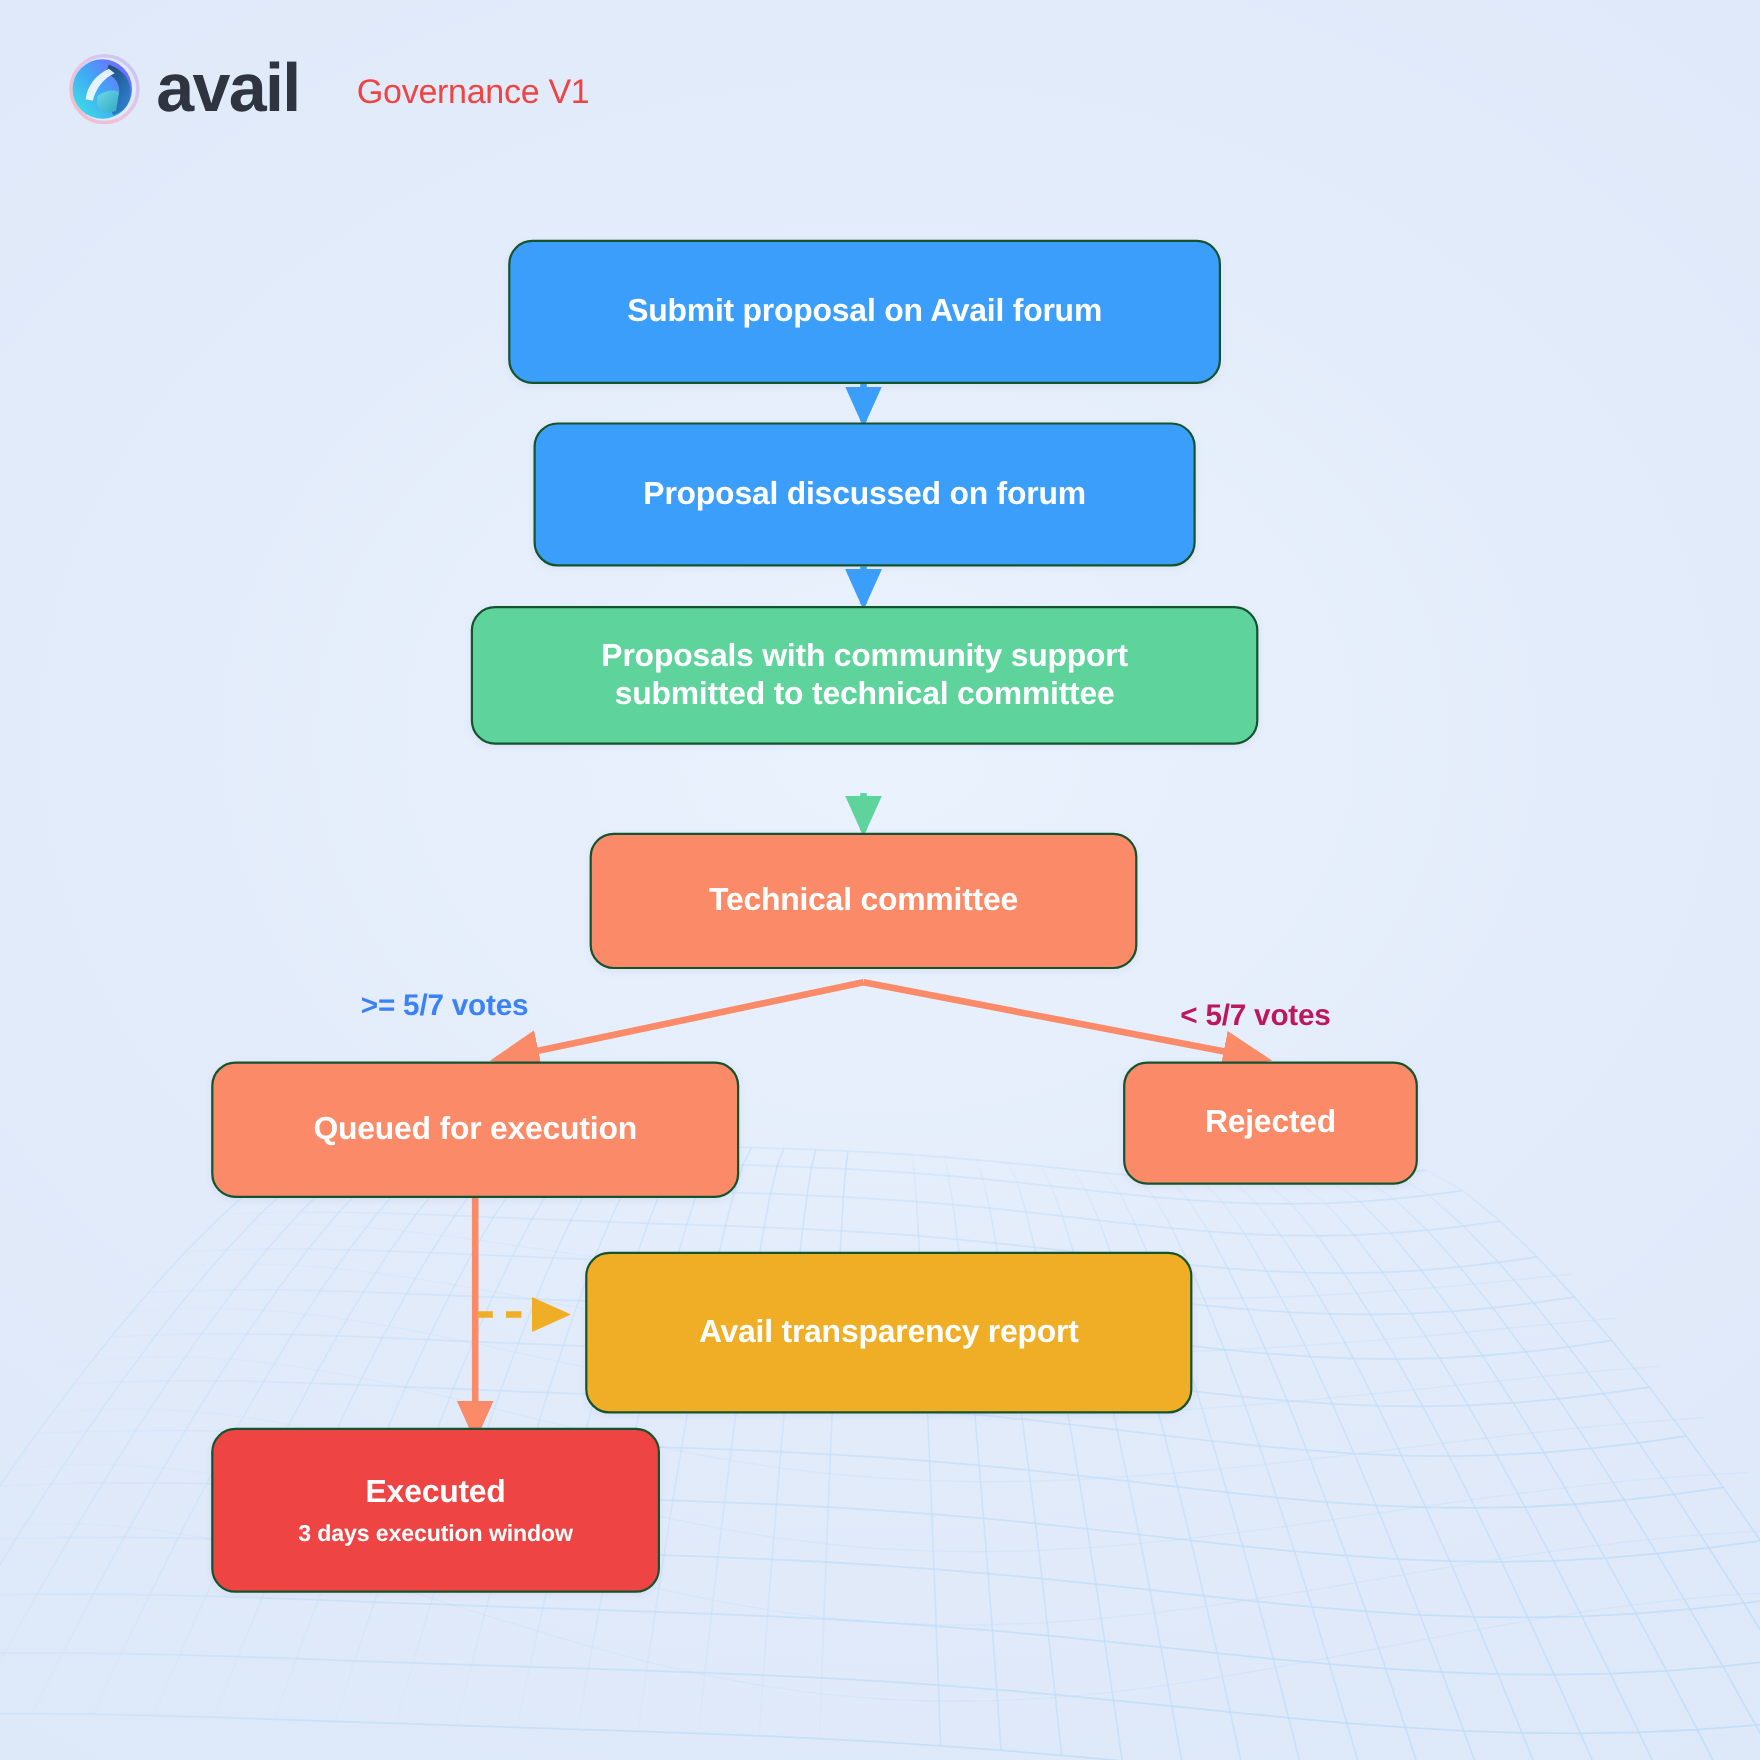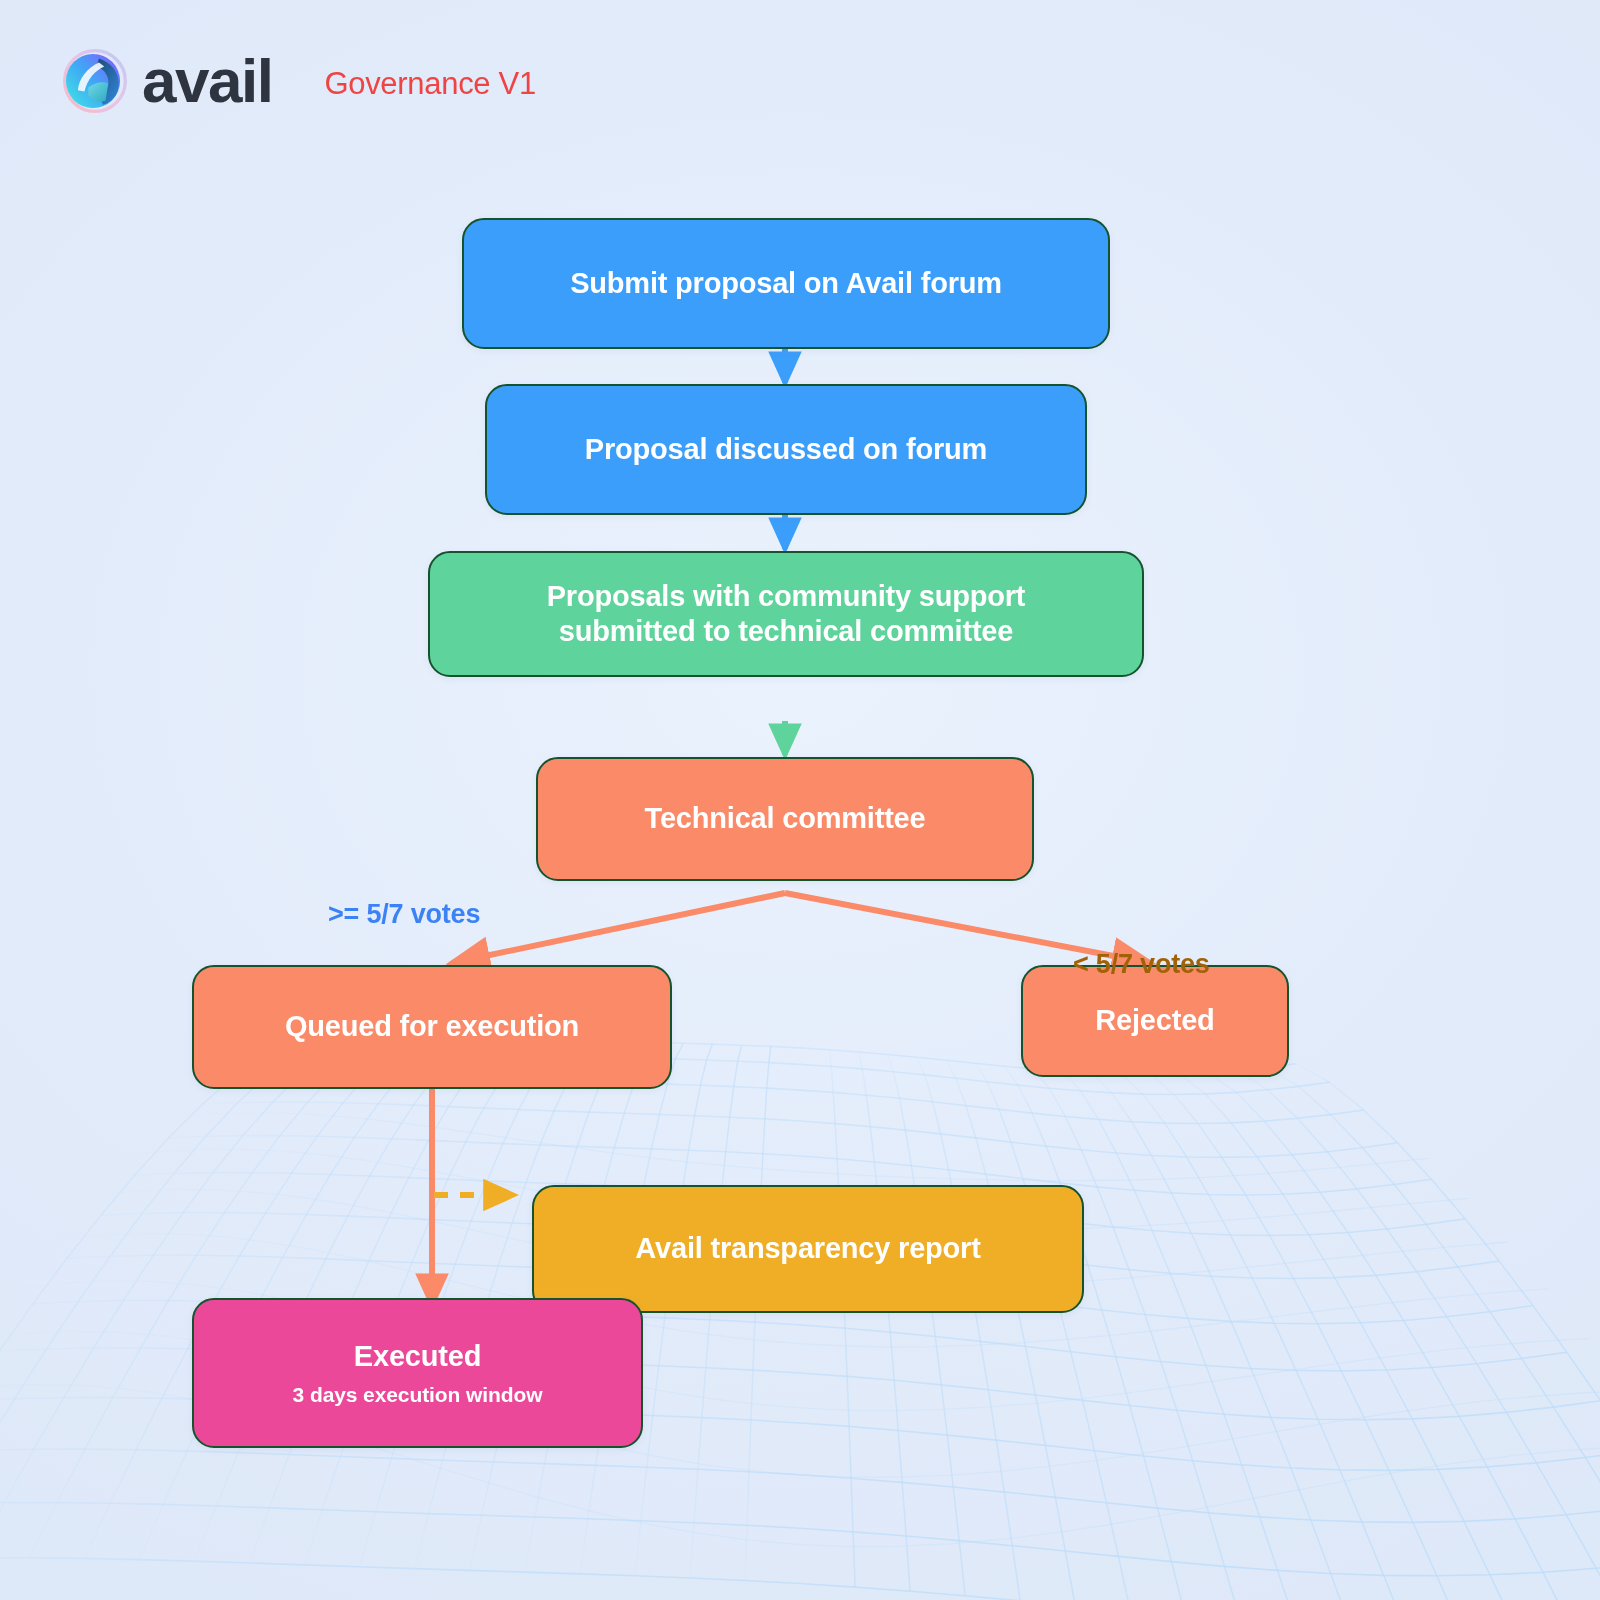--- a/index.html
+++ b/index.html
@@ -266,26 +266,26 @@
   </div>
 
   <div class="node" style="left:192px; top:965px; width:480px; height:124px; background:#FA8A68;">
     <div class="node-title">Queued for execution</div>
   </div>
 
   <div class="node" style="left:1021px; top:965px; width:268px; height:112px; background:#FA8A68;">
     <div class="node-title">Rejected</div>
   </div>
 
-  <div class="node" style="left:532px; top:1138px; width:552px; height:128px; background:#EFAE26;margin-top:47px;">
+  <div class="node" style="left:532px; top:1138px; width:552px; height:147px; background:#EFAE26;">
     <div class="node-title">Avail transparency report</div>
   </div>
 
-  <div class="node" style="left:192px; top:1298px; width:451px; height:150px; background:#ec4899;">
+  <div class="node" style="left:192px; top:1298px; width:408px; height:150px; background:#ef4444;">
     <div class="node-title">Executed</div>
     <div class="node-sub">3 days execution window</div>
   </div>
 
   <div class="edge-label" style="left:328px; top:899px; color:#3b82f6;">&gt;= 5/7 votes</div>
 
-  <div class="edge-label" style="left:1073px; top:949px; color:#a16207;">&lt; 5/7 votes</div>
+  <div class="edge-label" style="left:1073px; top:908px; color:#be185d;">&lt; 5/7 votes</div>
 
 </div>
 
 </body></html>

